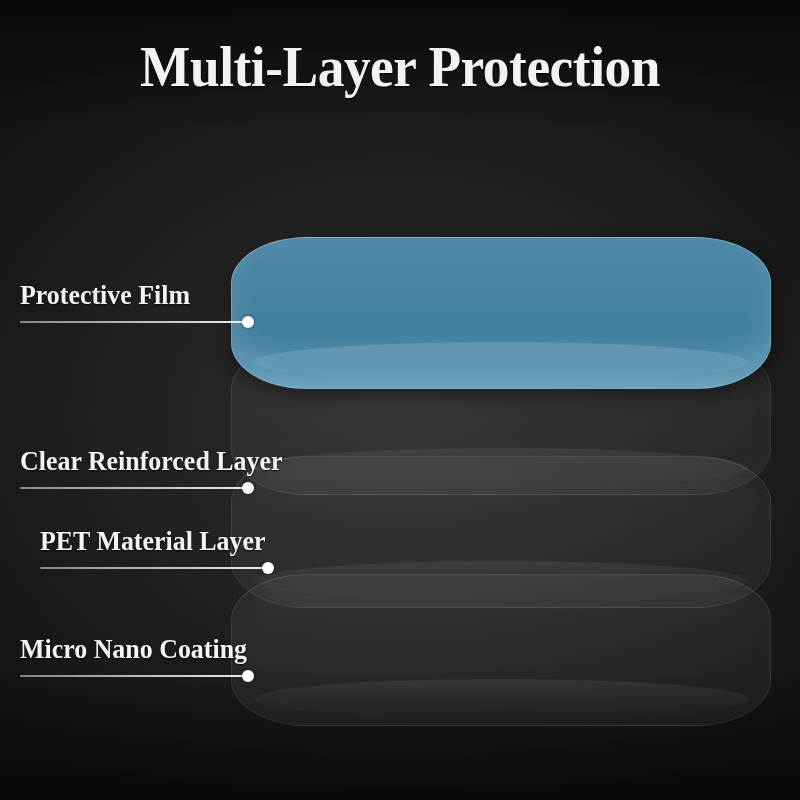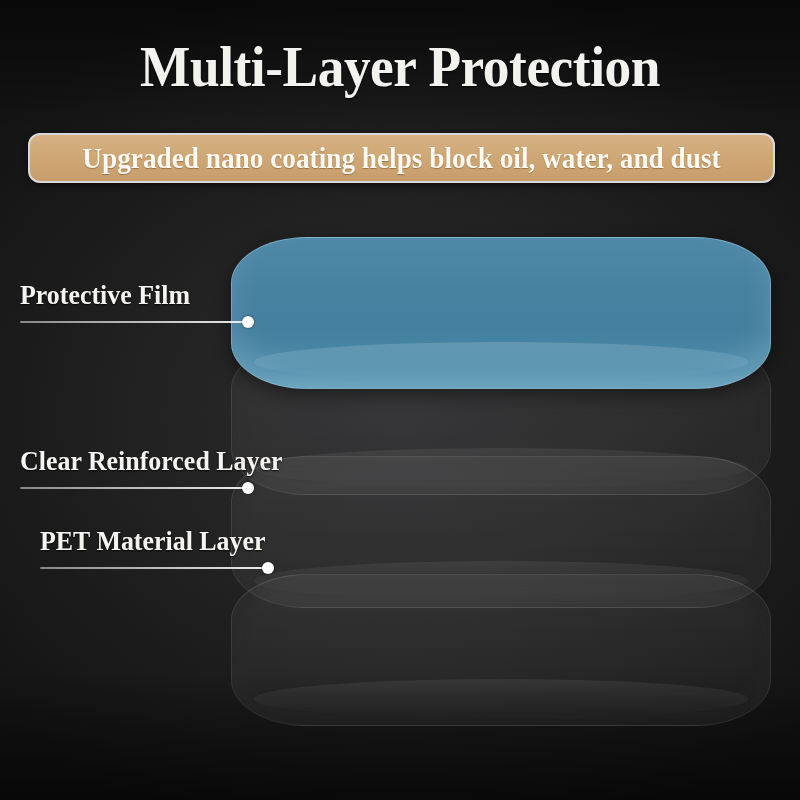--- a/index.html
+++ b/index.html
@@ -179,23 +179,20 @@
 </head>
 <body>
 
 <div id="bg-vignette"></div>
 <div id="bg-sheen"></div>
 
 <div id="page">
 
   <div id="title">Multi-Layer Protection</div>
 
-  <div id="subtitle-banner">
-    <div id="subtitle-text">Upgraded nano coating helps block oil, water, and dust</div>
-  </div>
 
   <div id="layer-stack">
 
     <div class="layer layer-blue" style="top:237px; z-index:14;"></div>
     <div class="layer layer-plain" style="top:343px; z-index:13;"></div>
     <div class="layer layer-plain" style="top:456px; z-index:12;"></div>
     <div class="layer layer-plain" style="top:574px; z-index:11;"></div>
 
     <div class="callout" style="top:280px; z-index:20;">
       <div class="callout-label">Protective Film</div>
@@ -214,15 +211,22 @@
     </div>
 
     <div class="callout" style="top:526px; z-index:20;margin-left:20px;">
       <div class="callout-label">PET Material Layer</div>
       <div class="callout-leader">
         <div class="callout-line" style="width:228px;"></div>
         <div class="callout-dot" style="left:222px;"></div>
       </div>
     </div>
 
+    <div class="callout" style="top:634px; z-index:20;">
+      <div class="callout-label">Micro Nano Coating</div>
+      <div class="callout-leader">
+        <div class="callout-line" style="width:228px;"></div>
+        <div class="callout-dot" style="left:222px;"></div>
+      </div>
+    </div>
 
   </div>
 </div>
 
 </body></html>

